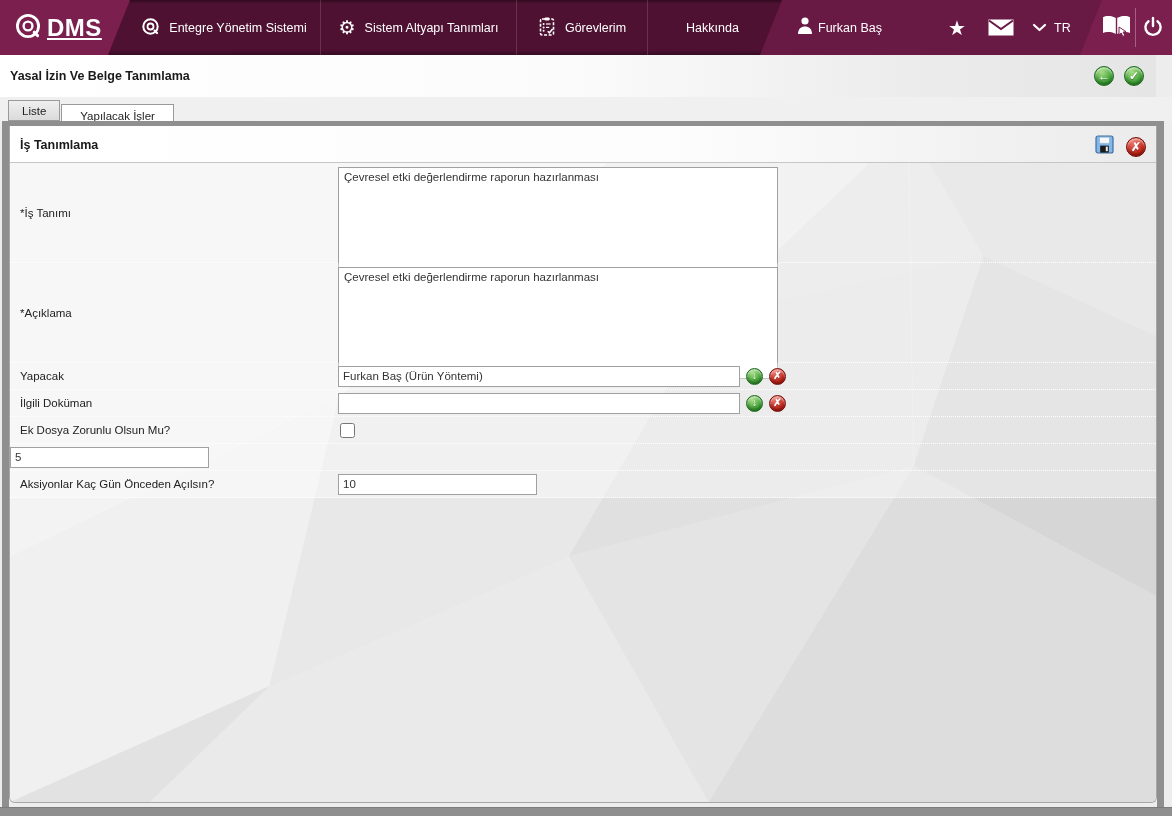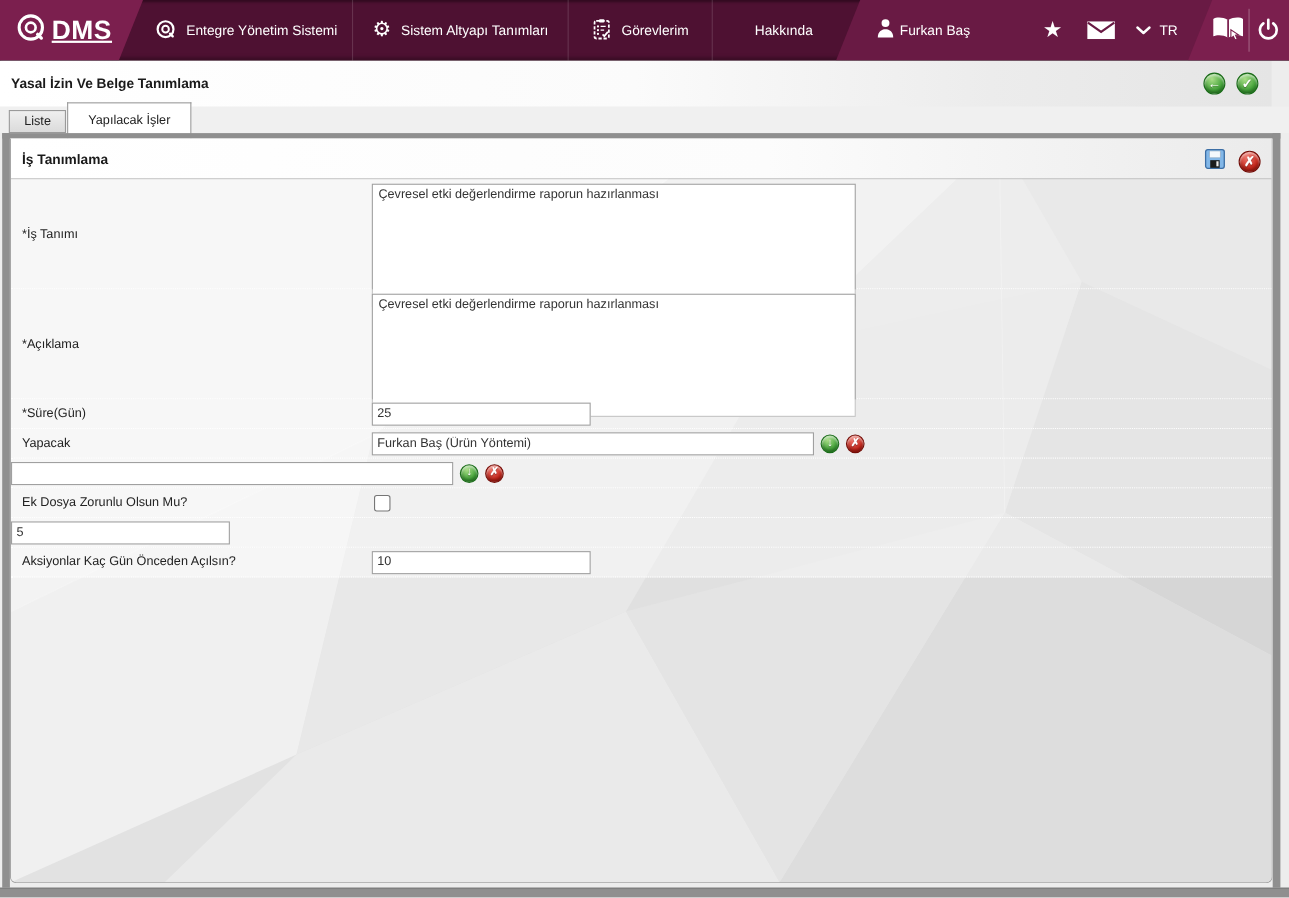--- a/index.html
+++ b/index.html
@@ -76,21 +76,21 @@
     background:#F0F0F0;
     display:flex; align-items:flex-end; padding-left:8px;
     z-index:4;
   }
   .tab {
     display:flex; align-items:center; justify-content:center;
     font-size:11.5px; color:#222; border:1px solid #9A9A9A; cursor:pointer;
     white-space:nowrap;
   }
   .tab.inactive { height:21px; background:linear-gradient(#EFEFEF,#DBDBDB); padding:0 13px; margin-right:1px; }
-  .tab.active { height:33px; margin-bottom:-5px; position:relative; z-index:7; background:#fff;
+  .tab.active { height:22px; margin-bottom:-5px; position:relative; z-index:7; background:#fff;
     border-bottom:none; padding:0 18px;align-items:center; }
 
   
   .frame {
     position:absolute; top:121px; left:2px; width:1162px; height:686px;
     border-top:5px solid #8F8F8F; border-left:7px solid #8F8F8F; border-right:7px solid #8F8F8F;
     z-index:5;
   }
   .bottombar { position:absolute; left:0; right:0; bottom:0; height:9px; background:#8F8F8F;
     border-top:1px solid #7C7C7C; z-index:5; }
@@ -314,41 +314,36 @@
 </div>
   </div>
 
   <div class="form-row tall">
     <div class="row-label">*Açıklama</div>
     <div class="row-value">
   <textarea class="ctl" style="">Çevresel etki değerlendirme raporun hazırlanması</textarea>
 </div>
   </div>
 
-  <div class="form-row plain">
-    <div class="row-label">*Süre(Gün)</div>
-    <div class="row-value">
-  <input type="text" class="ctl short" value="25" style="">
-</div>
-  </div>
 
   <div class="form-row plain">
     <div class="row-label">Yapacak</div>
     <div class="row-value">
   <input type="text" class="ctl lookup" value="Furkan Baş (Ürün Yöntemi)" style="">
   <span class="circle green small">
               <span class="g">↓</span>
             </span>
   <span class="circle red small">
               <span class="g">✗</span>
             </span>
 </div>
   </div>
 
   <div class="form-row plain">
+    <div class="row-label">İlgili Doküman</div>
     <div class="row-value">
   <input type="text" class="ctl lookup" style="">
   <span class="circle green small">
               <span class="g">↓</span>
             </span>
   <span class="circle red small">
               <span class="g">✗</span>
             </span>
 </div>
   </div>

